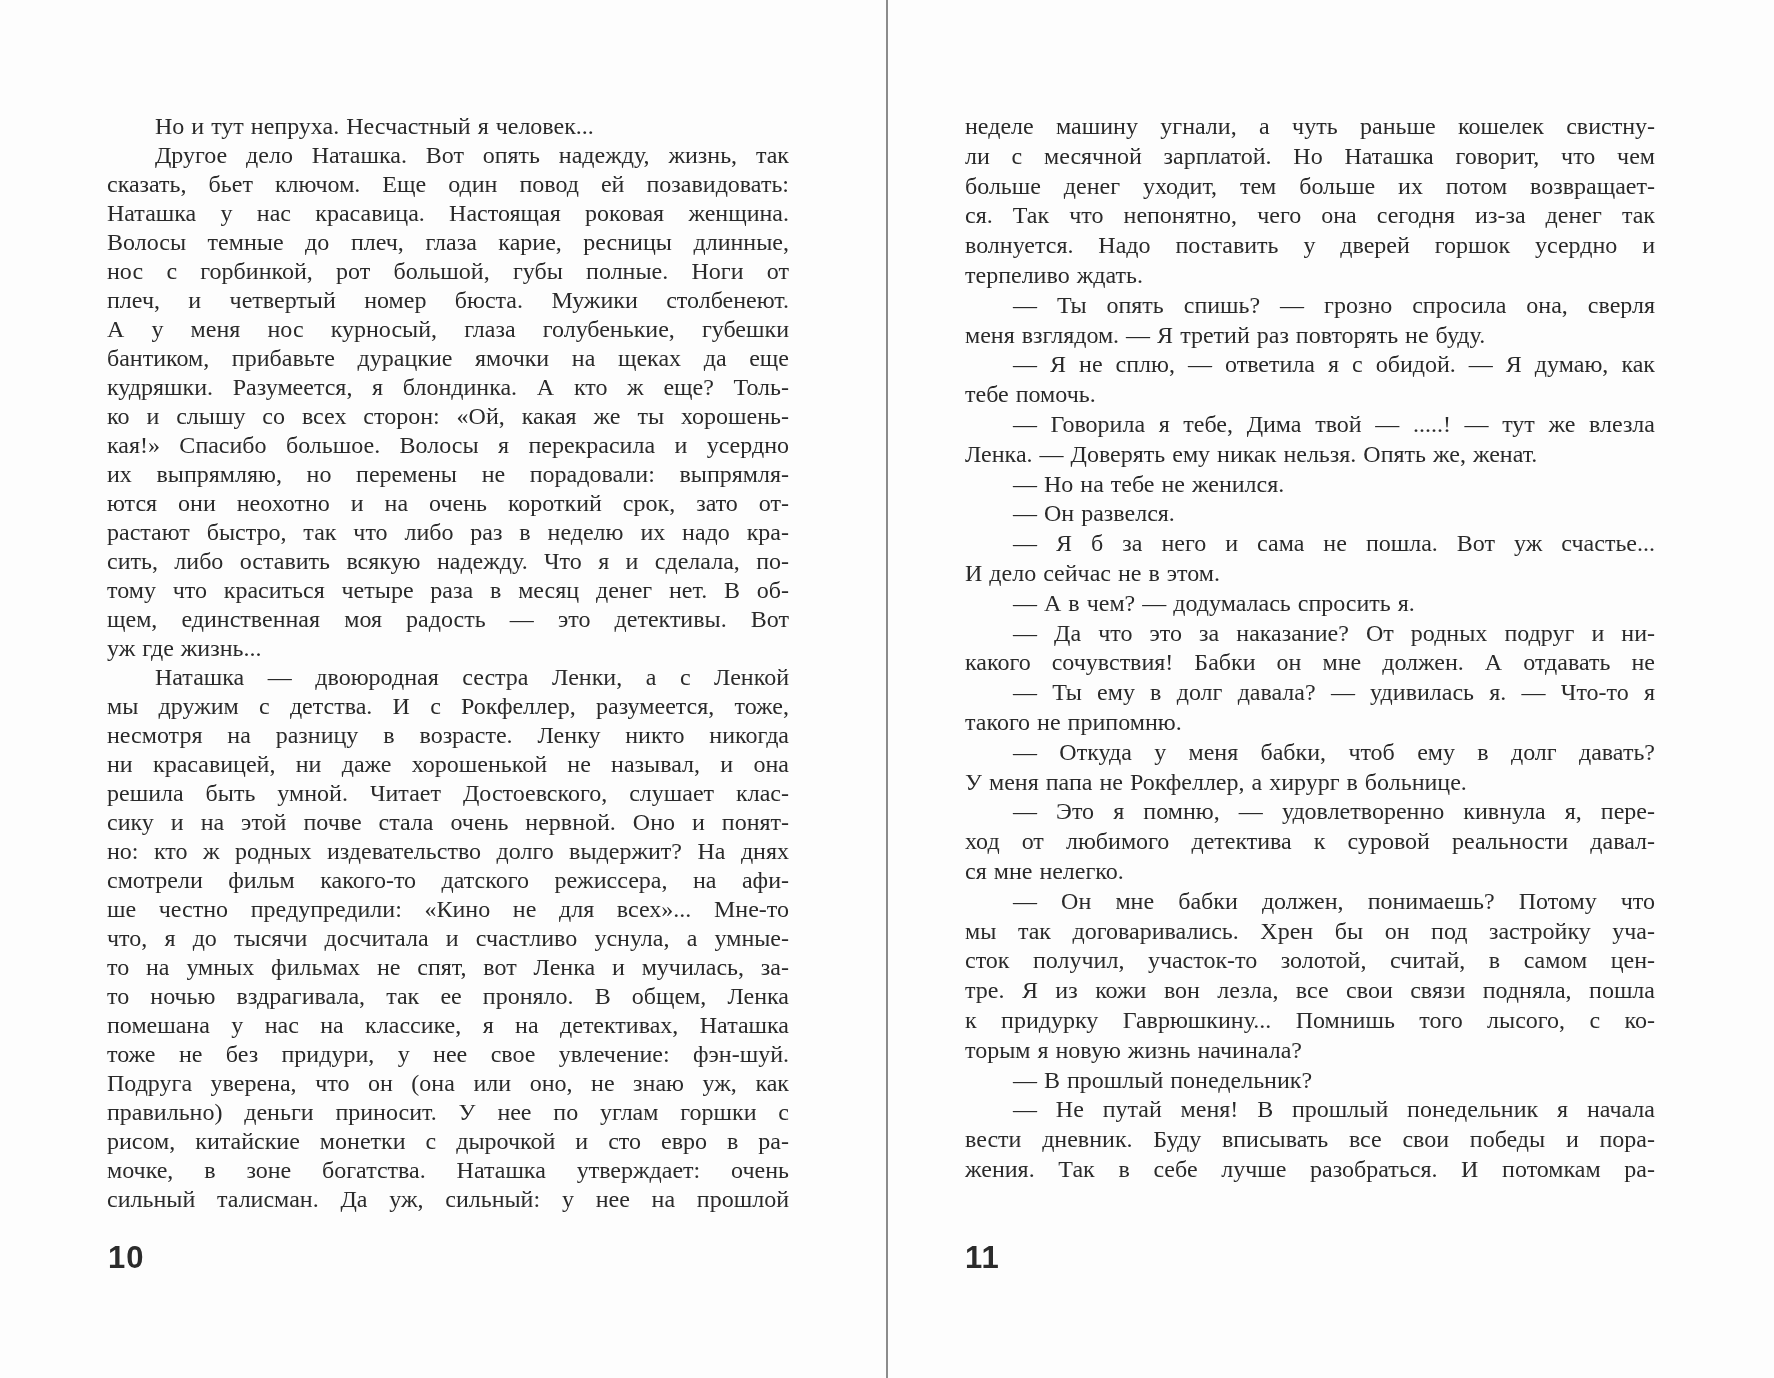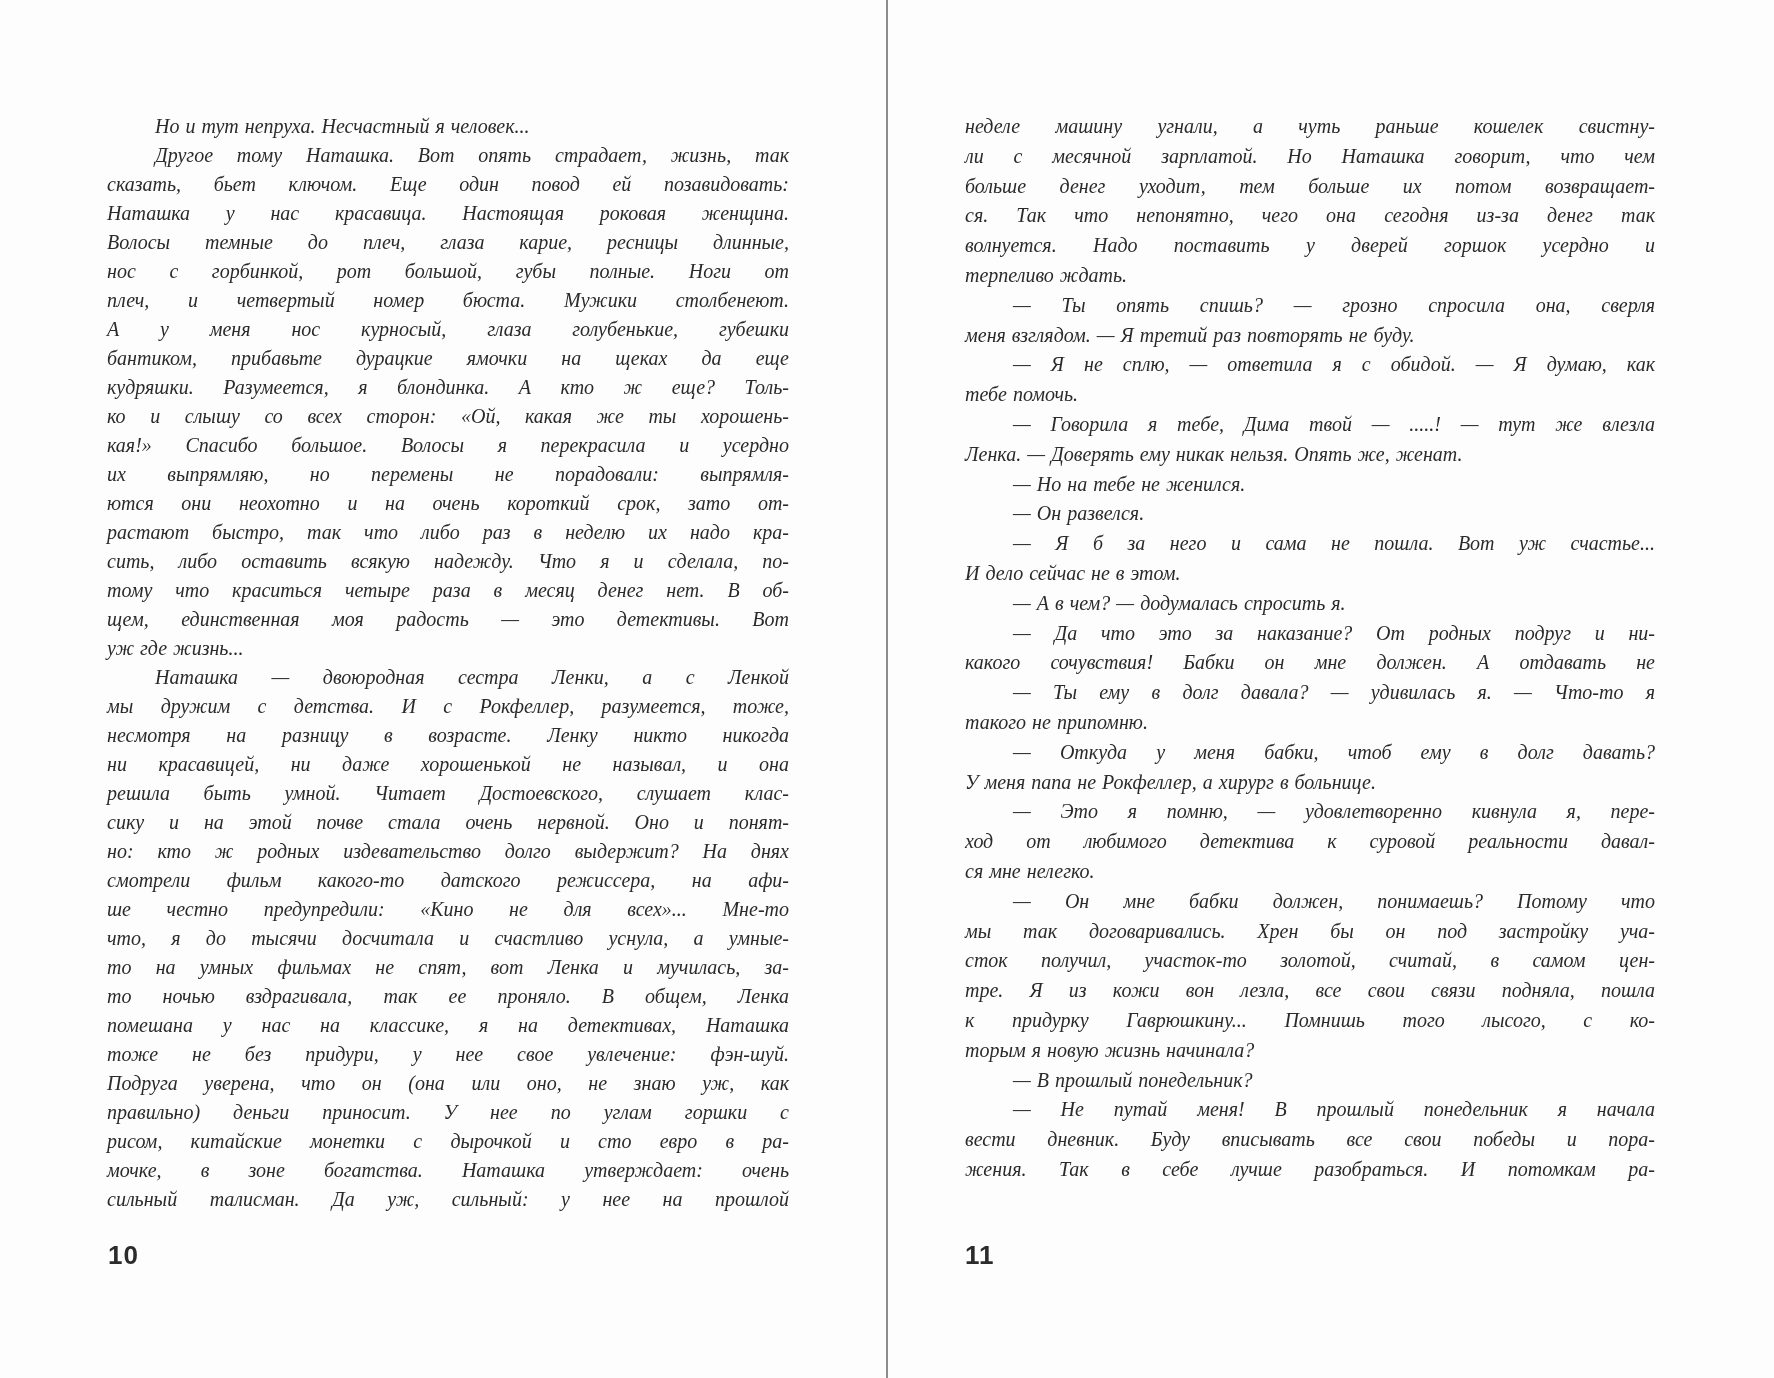--- a/index.html
+++ b/index.html
@@ -11,50 +11,49 @@
     overflow:hidden;
     font-family:"Liberation Serif","DejaVu Serif",serif;
     color:var(--ink,#2a2a2a);
   }
   .gutter{
     position:absolute;left:886px;top:0;width:2px;height:1378px;
     background:var(--divider,#8c8c8c);
   }
   .page-text{
     position:absolute;top:112px;
-    font-size:20px;
-    font-style:italic;
+    font-size:24px;
   }
   .page-text.left{left:107px;width:682px;line-height:29px;}
   .page-text.right{left:965px;width:690px;line-height:29.8px;}
   .line{
     text-align:justify;
     text-align-last:justify;
     word-spacing:1px;
   }
   .line.para-end{text-align-last:left;}
   .line.indent{text-indent:48px;}
   .pagenum{
     position:absolute;top:1240px;
     font-family:"Liberation Sans","DejaVu Sans",sans-serif;
-    font-weight:bold;font-size:26px;color:#2b2b2b;
+    font-weight:bold;font-size:31px;color:#2b2b2b;
     letter-spacing:1px;
   }
   .pagenum.left-num{left:108px;width:682px;text-align:left;}
   .pagenum.right-num{left:965px;width:690px;}
 </style>
 </head>
 <body>
 
 <div class="spread">
   <div class="gutter"></div>
 
   <div class="page-text left">
       <div class="line indent para-end">Но и тут непруха. Несчастный я человек...</div>
-      <div class="line indent">Другое тому Наташка. Вот опять страдает, жизнь, так</div>
+      <div class="line indent">Другое дело Наташка. Вот опять надежду, жизнь, так</div>
       <div class="line">сказать, бьет ключом. Еще один повод ей позавидовать:</div>
       <div class="line">Наташка у нас красавица. Настоящая роковая женщина.</div>
       <div class="line">Волосы темные до плеч, глаза карие, ресницы длинные,</div>
       <div class="line">нос с горбинкой, рот большой, губы полные. Ноги от</div>
       <div class="line">плеч, и четвертый номер бюста. Мужики столбенеют.</div>
       <div class="line">А у меня нос курносый, глаза голубенькие, губешки</div>
       <div class="line">бантиком, прибавьте дурацкие ямочки на щеках да еще</div>
       <div class="line">кудряшки. Разумеется, я блондинка. А кто ж еще? Толь-</div>
       <div class="line">ко и слышу со всех сторон: «Ой, какая же ты хорошень-</div>
       <div class="line">кая!» Спасибо большое. Волосы я перекрасила и усердно</div>

